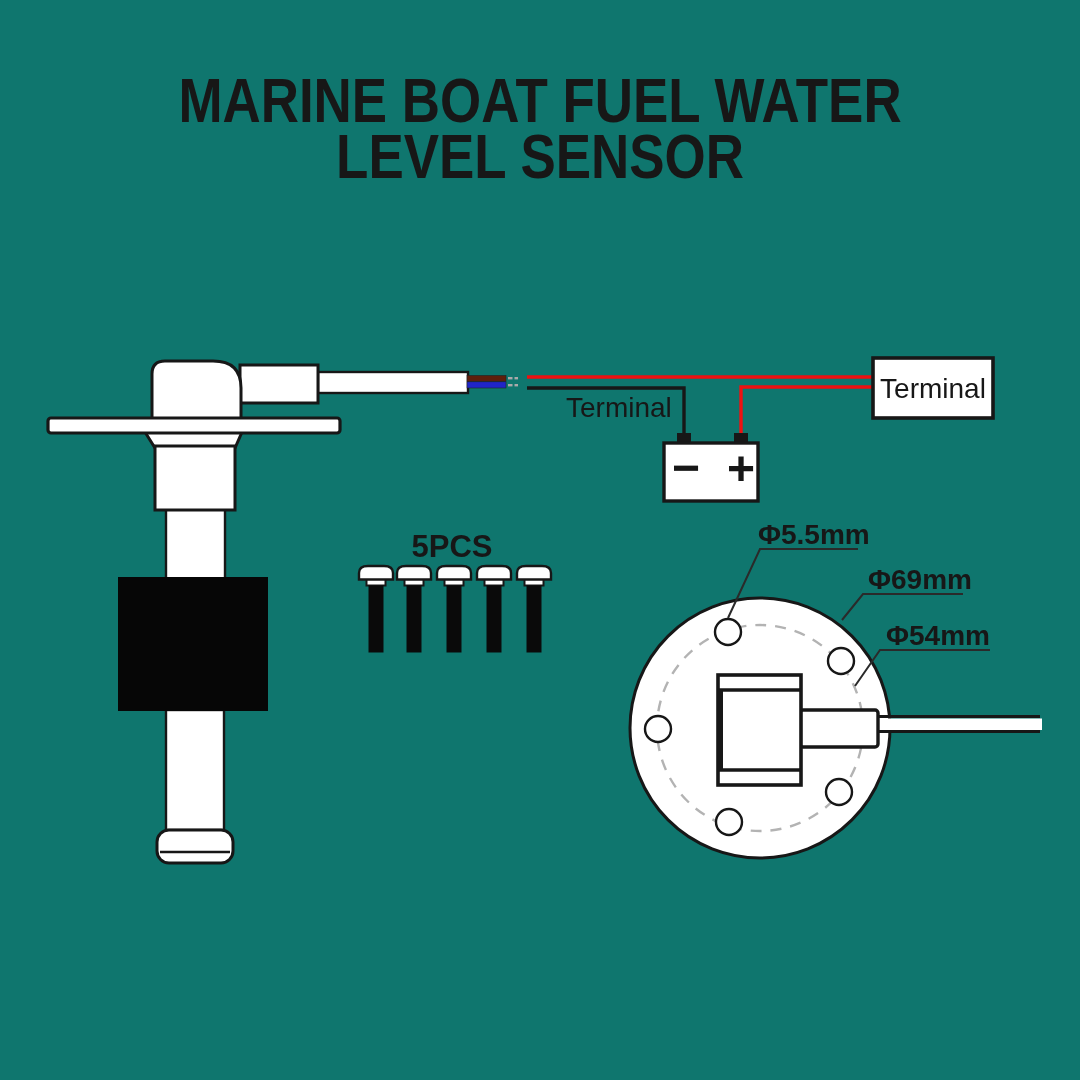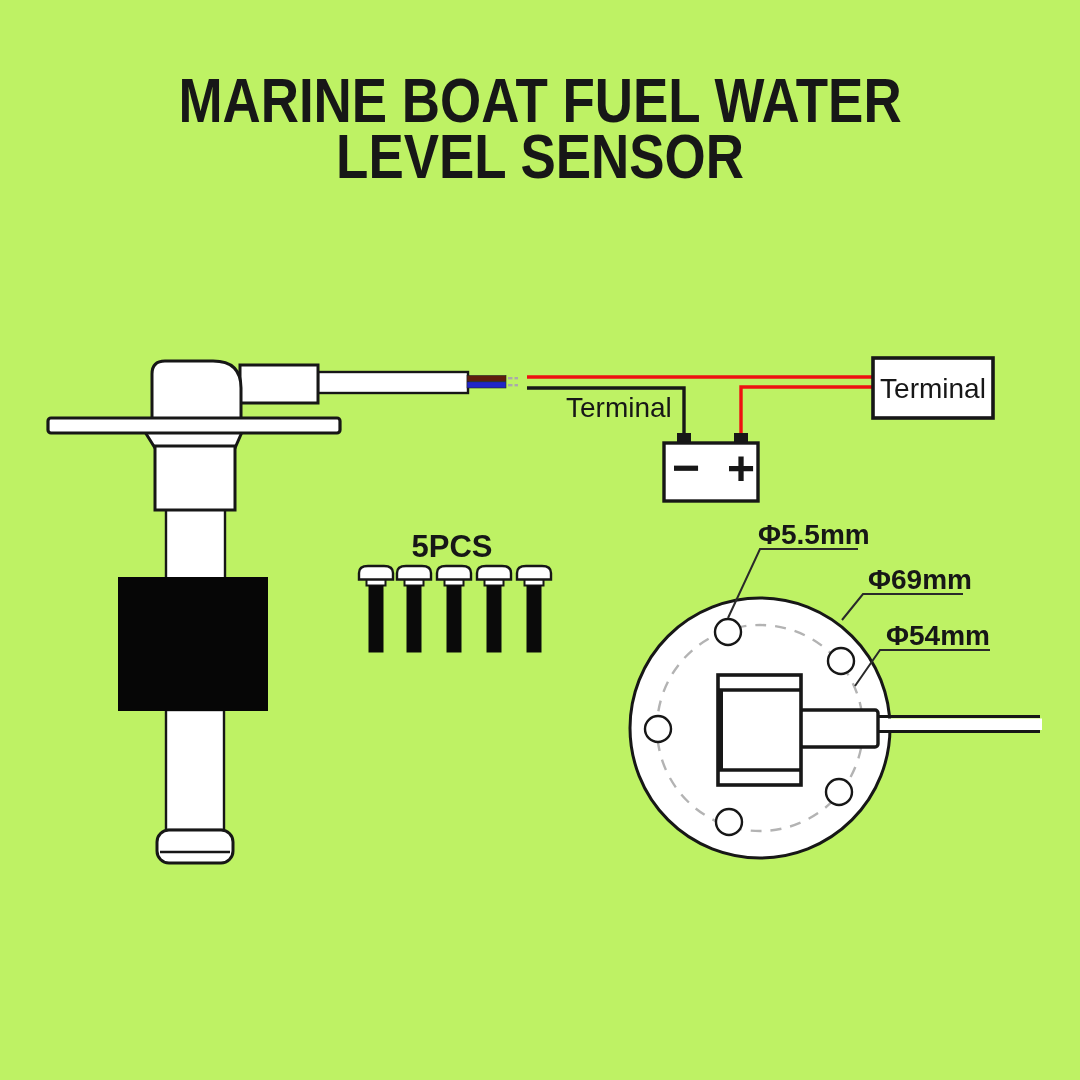--- a/index.html
+++ b/index.html
@@ -1,20 +1,20 @@
 <!DOCTYPE html>
 <html><head>
 <meta charset="utf-8">
 <style>
   html, body { margin: 0; padding: 0; background: #ffffff; }
   #canvas {
     position: relative;
     width: 1080px;
     height: 1080px;
-    background: #bef264;
+    background: #0f766e;
     overflow: hidden;
     font-family: "Liberation Sans", "DejaVu Sans", sans-serif;
   }
   #title {
     position: absolute;
     top: 72px;
     left: 0;
     width: 1080px;
     text-align: center;
     font-weight: bold;

